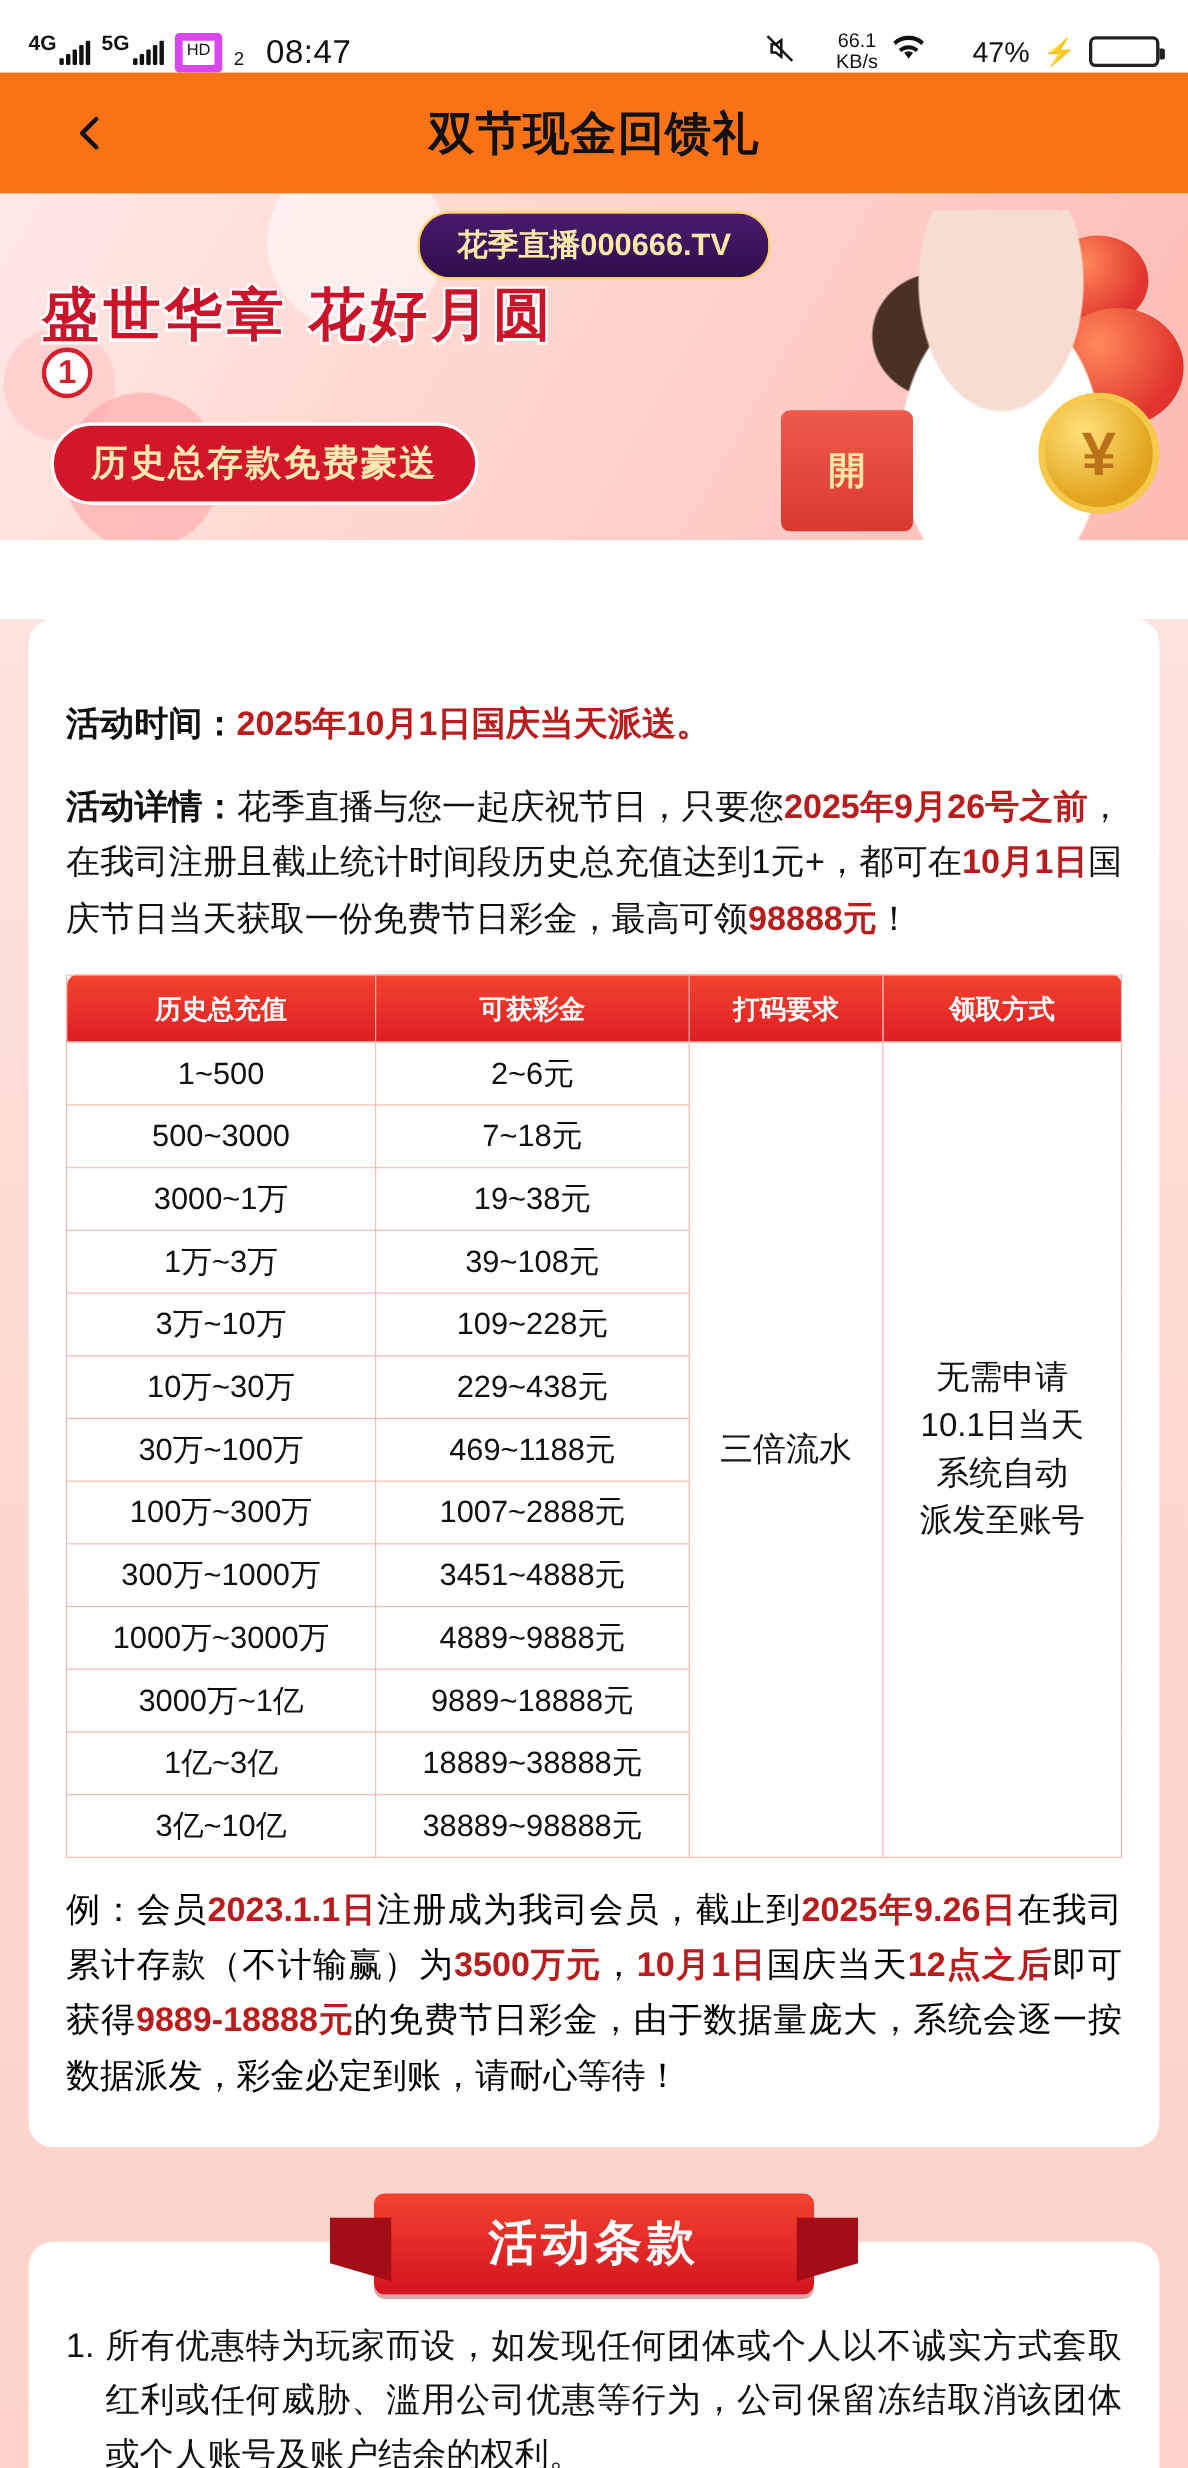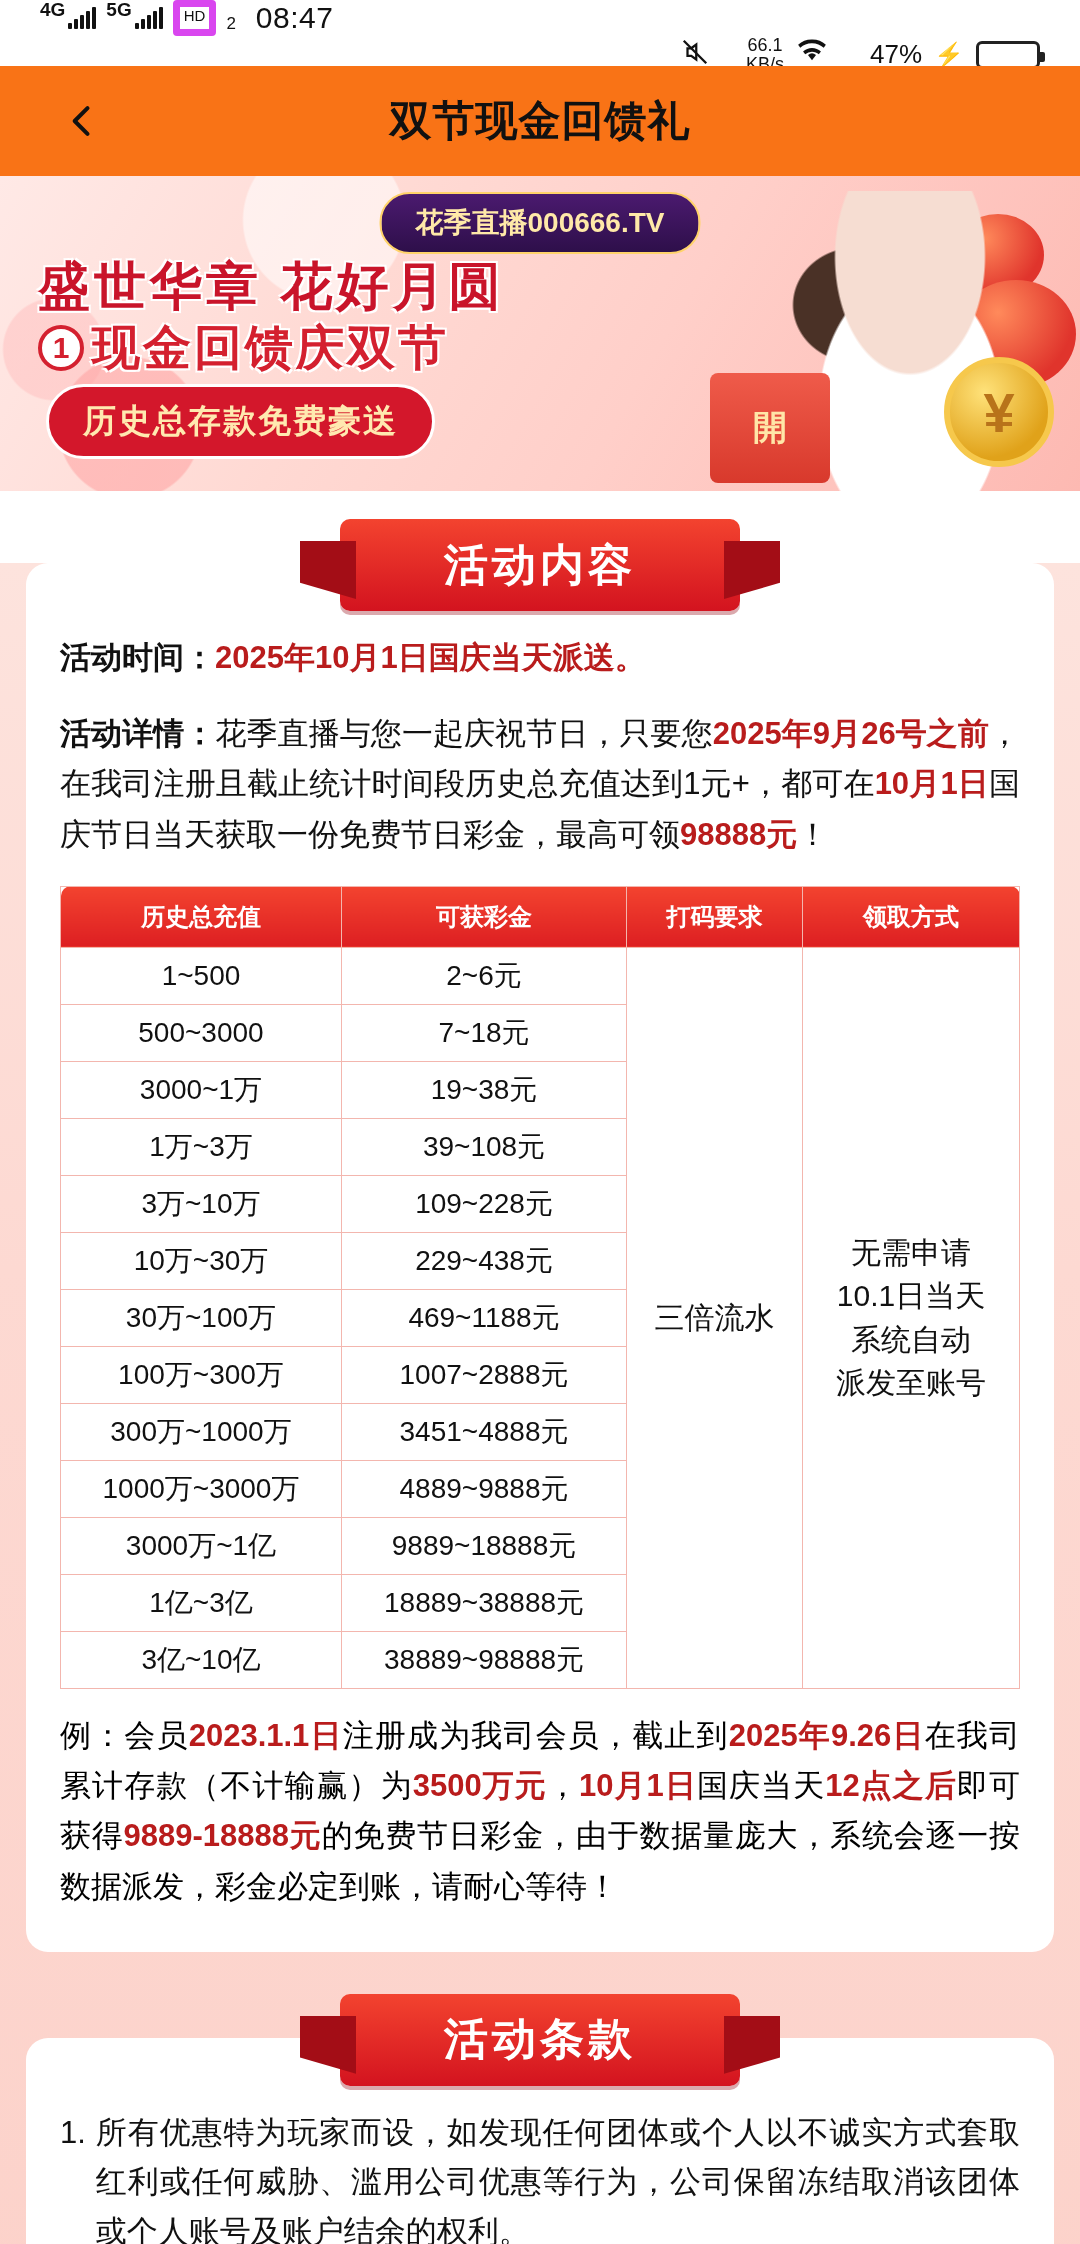--- a/index.html
+++ b/index.html
@@ -8,26 +8,25 @@
     height: 2244px;
     background: #ffffff;
     font-family: "Liberation Sans", sans-serif;
     overflow: hidden;
   }
 
   
   .statusbar {
     height: 66px;
     display: flex;
-    align-items: flex-start;
-    padding: 0 40px;
+    align-items: flex-end;
+    padding: 0 26px;
     font-size: 26px;
     color: #111;
     background: #fff;
-    flex-direction: column;
   }
   .sb-left { display: flex; align-items: center; gap: 10px; }
   .net-group { display: flex; align-items: flex-end; gap: 3px; }
   .net-label { font-size: 19px; line-height: 1; position: relative; top: -10px; font-weight: 600; }
   .bars { display: flex; align-items: flex-end; gap: 2px; height: 22px; }
   .bars i { width: 4px; background: #111; display: block; border-radius: 1px; }
   .bars i:nth-child(1){height:6px}
   .bars i:nth-child(2){height:10px}
   .bars i:nth-child(3){height:14px}
   .bars i:nth-child(4){height:18px}
@@ -278,30 +277,28 @@
 <div class="banner">
   <div class="lantern a"></div>
   <div class="lantern b"></div>
   <div class="model"></div>
   <div class="giftbox"></div>
   <div class="coin">¥</div>
   <div class="tv-badge">花季直播000666.TV</div>
   <div class="ban-l1">盛世华章 花好月圆</div>
   <div class="ban-l2">
     <span class="circ1">1</span>
-    <span class="txt">现金回馈庆双节</span>
   </div>
   <div class="ban-pill">历史总存款免费豪送</div>
 </div>
 
 <div class="page">
   <div class="firework"></div>
 
   <div class="card">
-    <div class="ribbon">活动内容</div>
 
     <p class="para">
       <b>活动时间：</b><span class="red">2025年10月1日国庆当天派送。</span>
     </p>
 
     <p class="para">
       <b>活动详情：</b><span id="detail-parts"><span>花季直播与您一起庆祝节日，只要您</span><span class="red">2025年9月26号之前</span><span>，在我司注册且截止统计时间段历史总充值达到1元+，都可在</span><span class="red">10月1日</span><span>国庆节日当天获取一份免费节日彩金，最高可领</span><span class="red">98888元</span><span>！</span></span>
     </p>
 
     <table class="rates">

